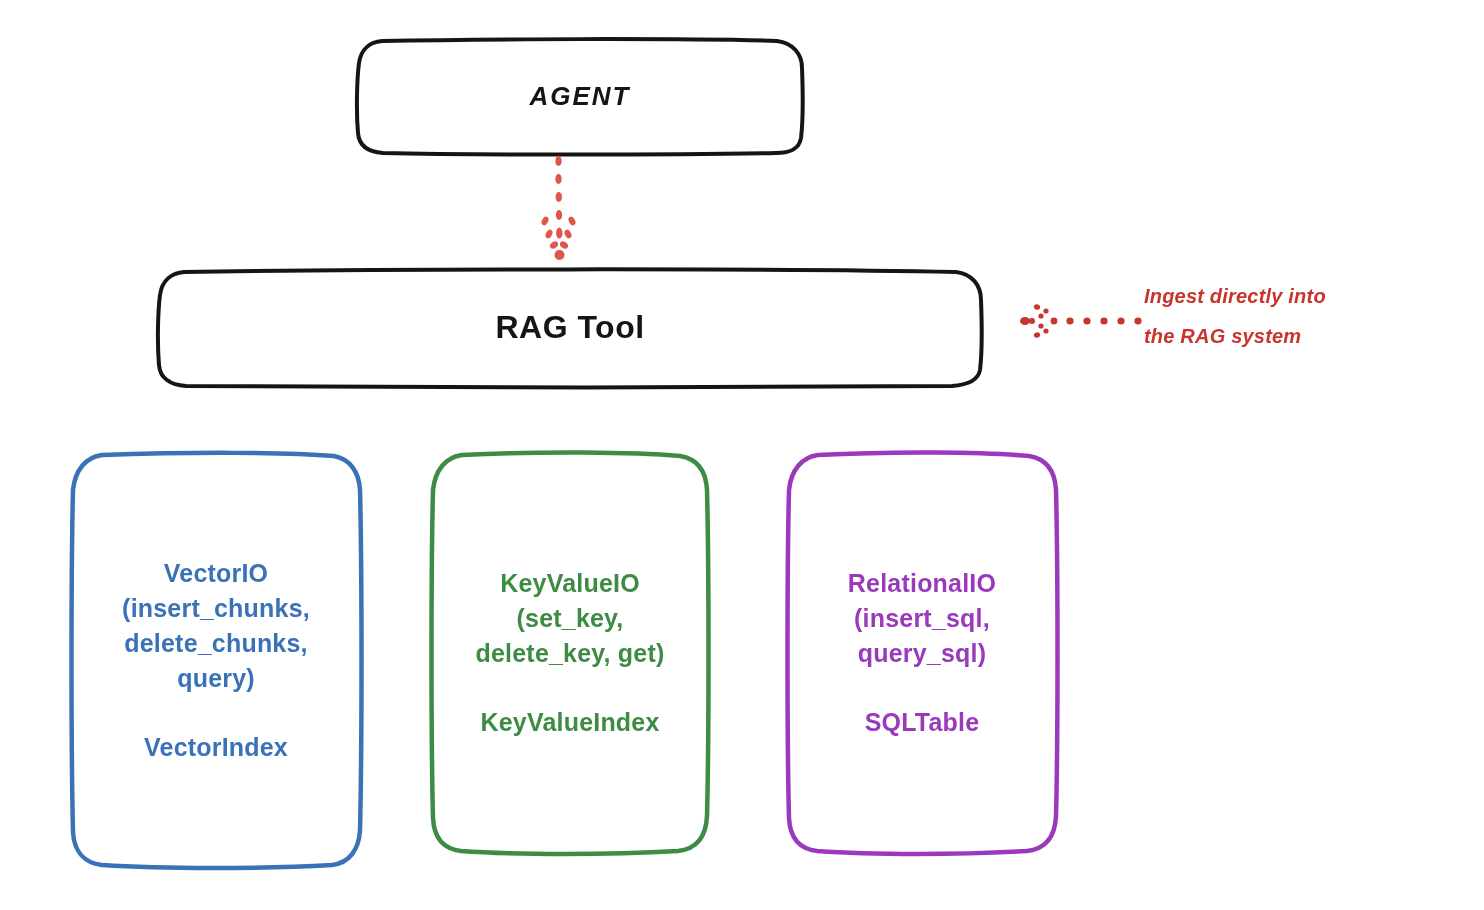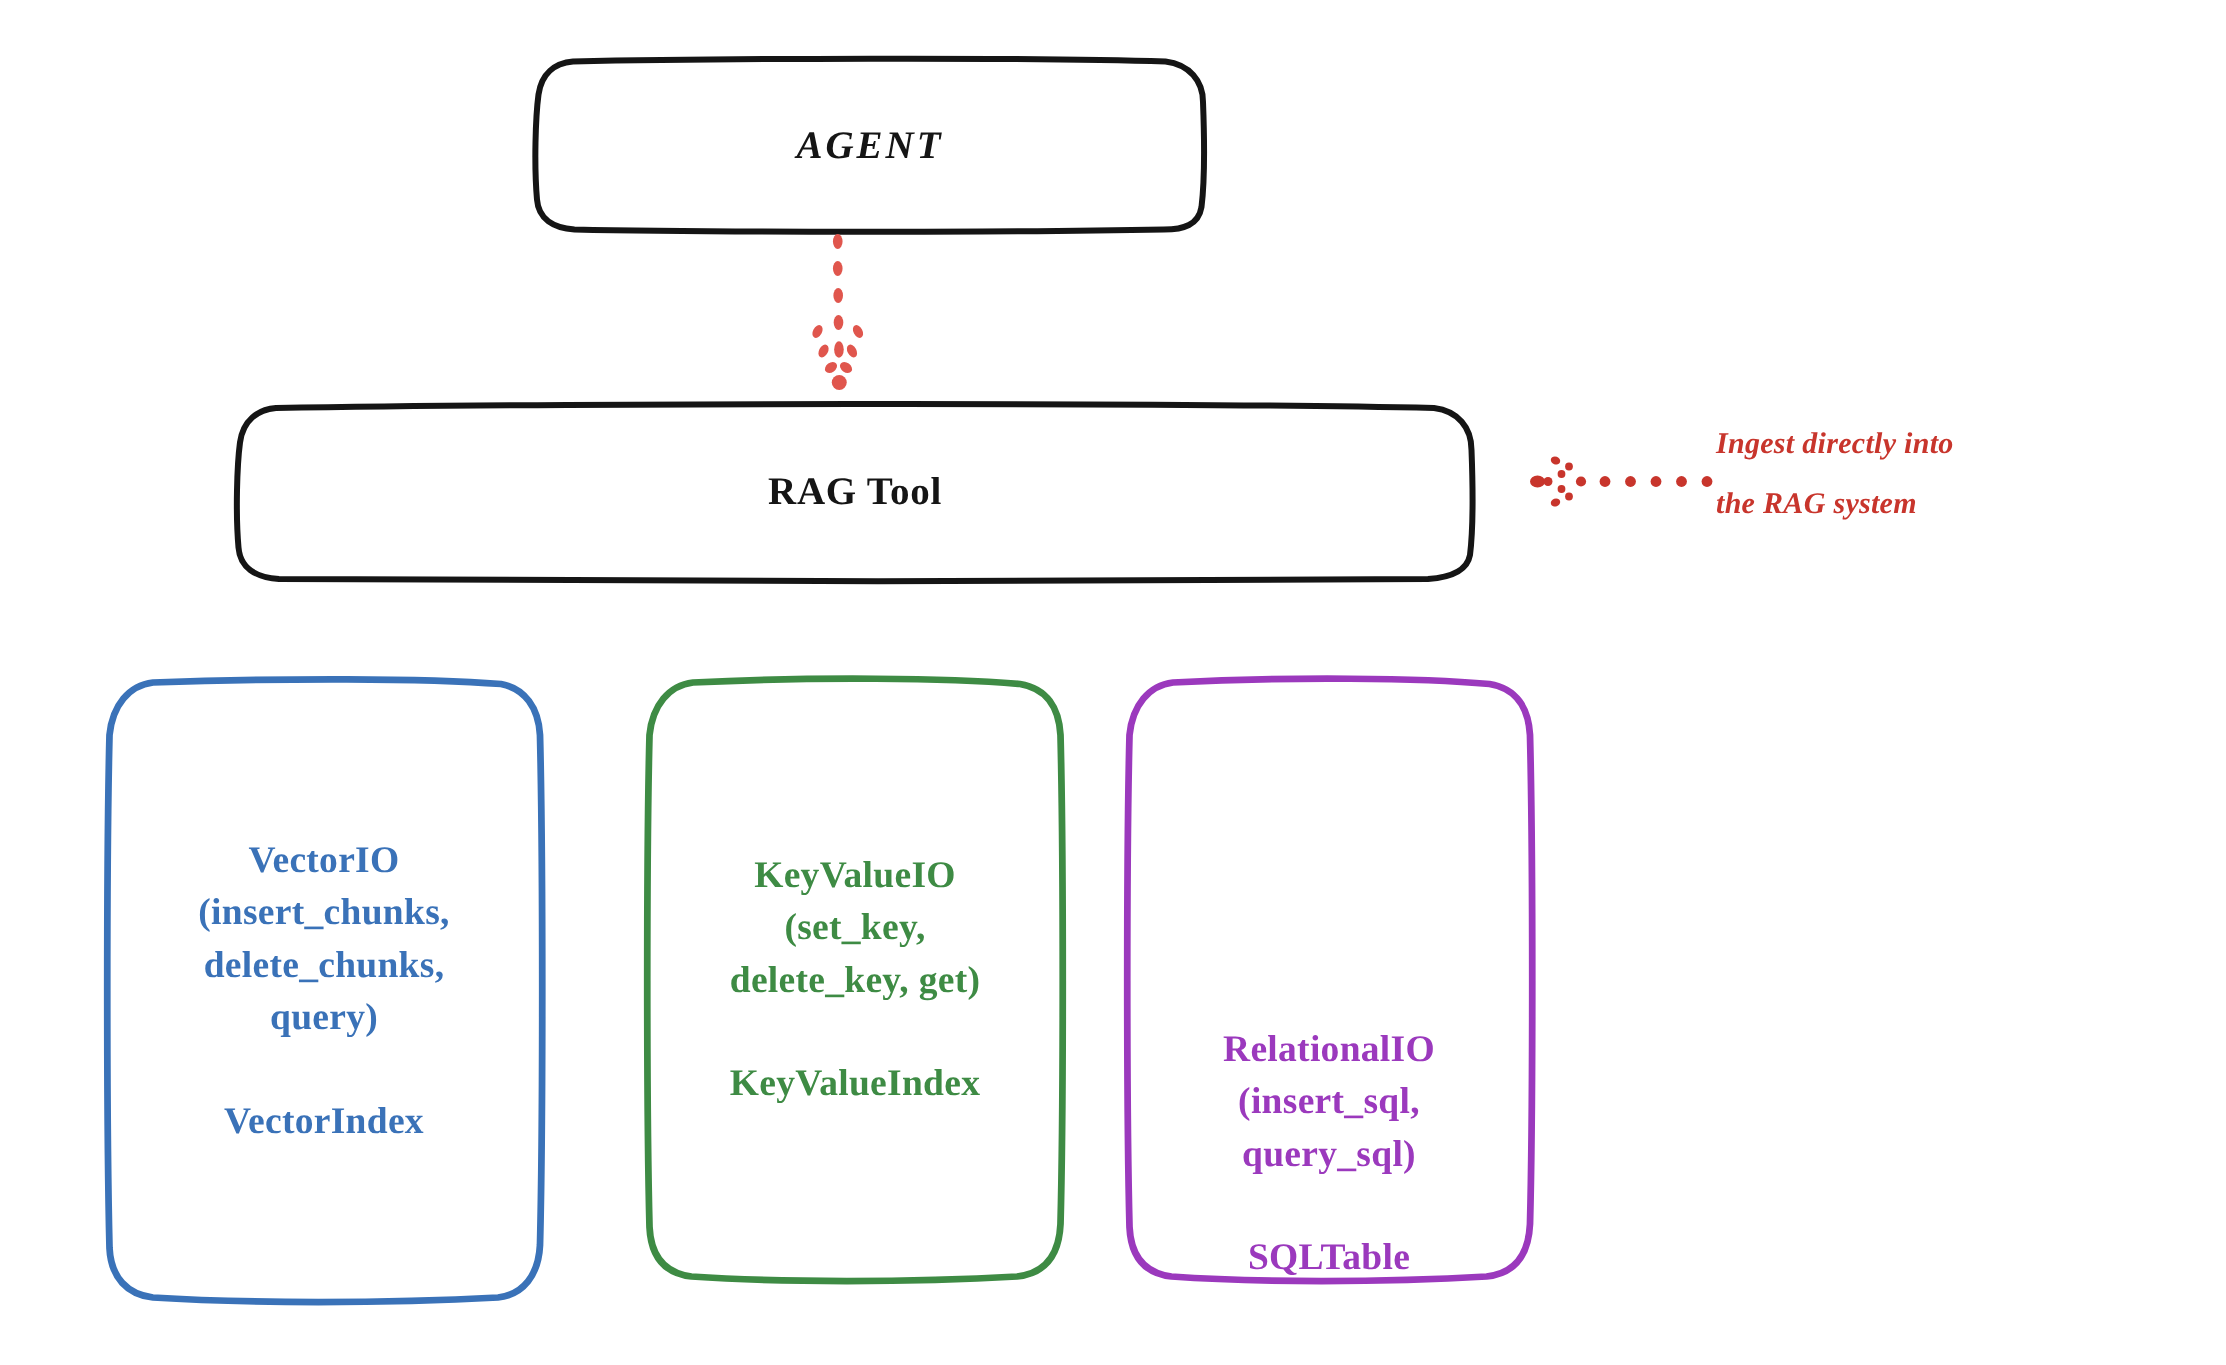--- a/index.html
+++ b/index.html
@@ -37,21 +37,21 @@
   .node .labels {
     position: relative;
     z-index: 2;
     width: 100%;
     display: flex;
     flex-direction: column;
     align-items: center;
     justify-content: center;
   }
   .hand {
-    font-family: Liberation Serif, serif;
+    font-family: Liberation Sans, sans-serif;
     font-weight: 600;
     letter-spacing: 0.2px;
   }
   
   #node-agent {
     left: 356px;
     top: 38px;
     width: 448px;
     height: 117px;
   }
@@ -63,44 +63,43 @@
     letter-spacing: 2px;
   }
   
   #node-ragtool {
     left: 156px;
     top: 268px;
     width: 828px;
     height: 119px;
   }
   #node-ragtool .title {
-    font-size: 26px;
+    font-size: 32px;
     font-weight: 600;
     color: #151515;
     letter-spacing: 0.5px;
   }
   
   #node-vectorio {
     left: 68px;
     top: 450px;
     width: 296px;
     height: 420px;
   }
   #node-keyvalueio {
     left: 428px;
     top: 450px;
     width: 284px;
     height: 406px;
   }
   #node-relationalio {
-    left: 748px;
+    left: 784px;
     top: 450px;
     width: 276px;
     height: 406px;
-    justify-content: flex-end;
   }
   .leaf .api-block,
   .leaf .index-block {
     font-size: 25px;
     line-height: 35px;
     font-weight: 600;
     white-space: pre-line;
   }
   .leaf .index-block {
     margin-top: 34px;

